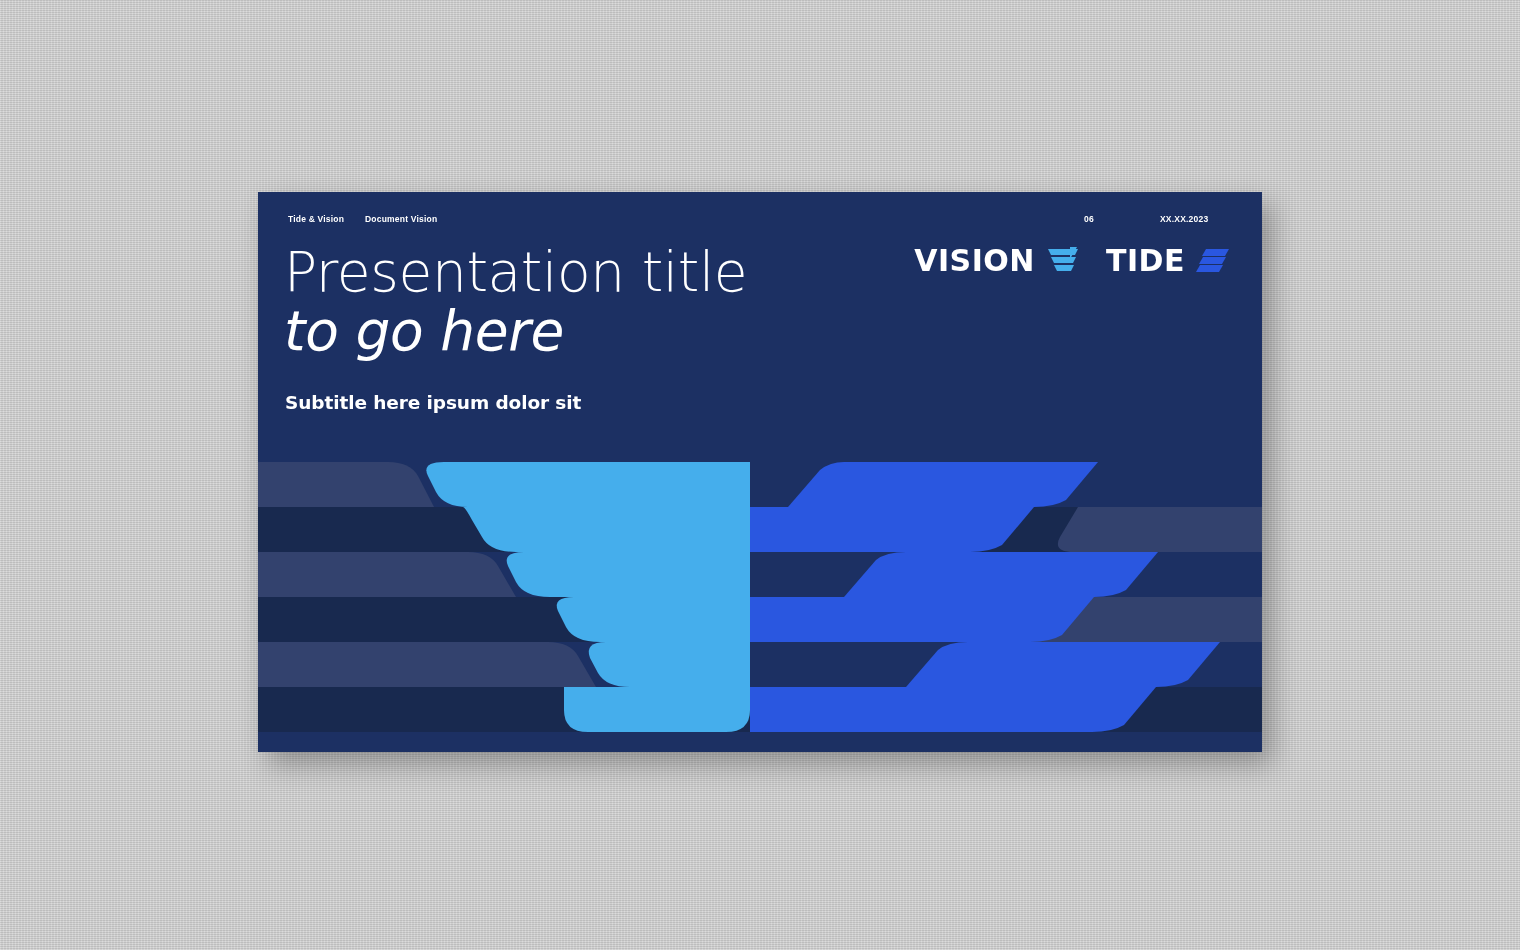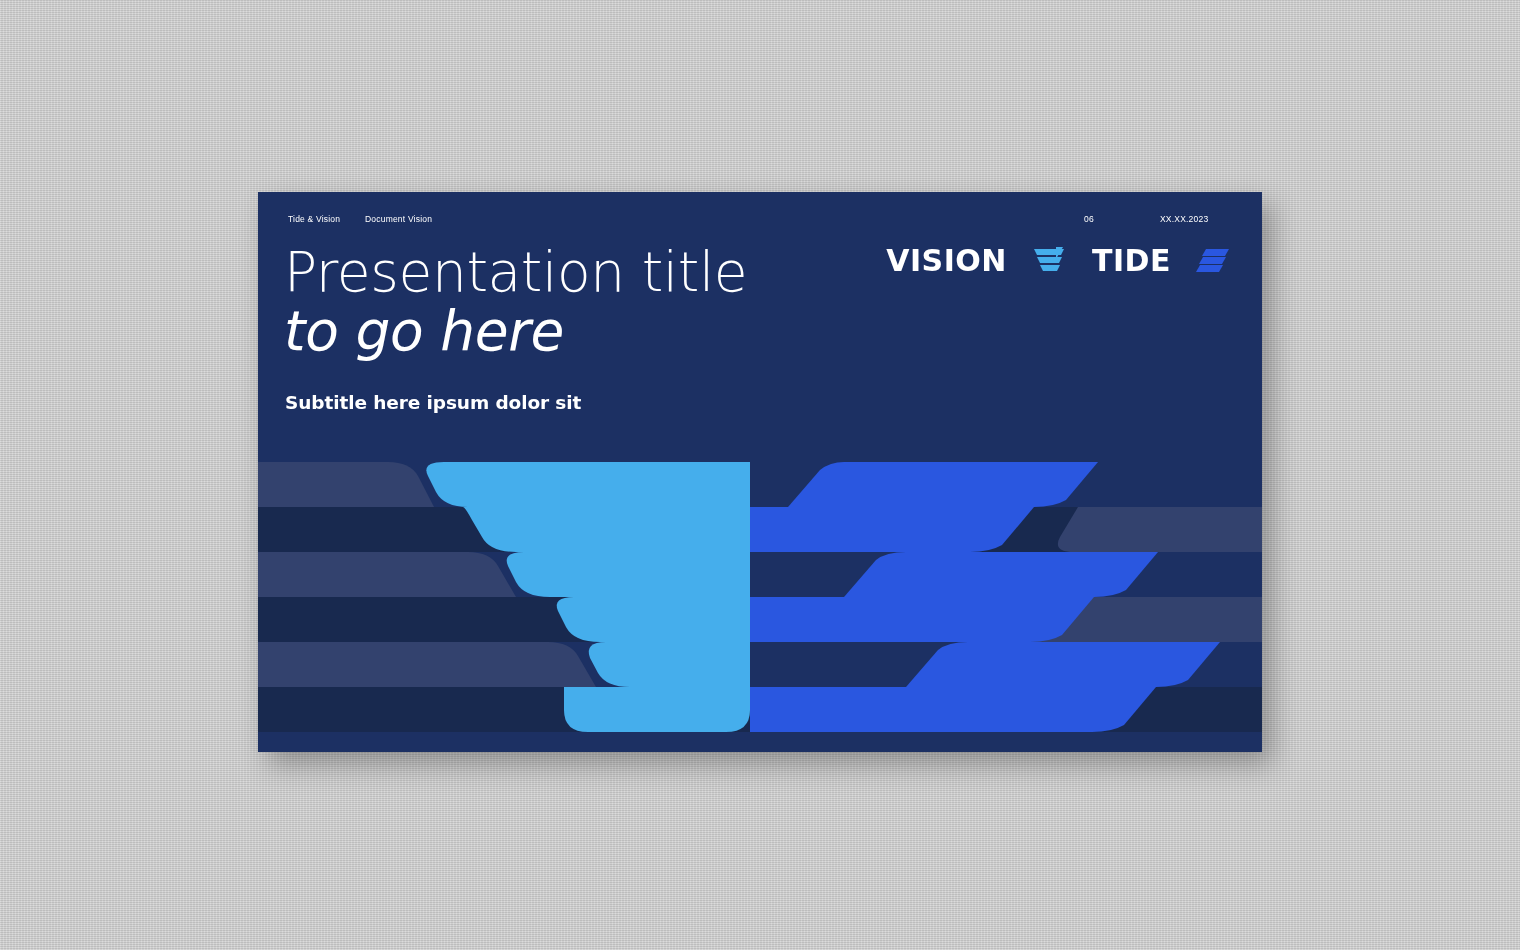--- a/index.html
+++ b/index.html
@@ -22,21 +22,21 @@
     position:absolute;
     left:258px;top:192px;width:1004px;height:560px;
     background:#1c3063;
     overflow:hidden;
     box-shadow:10px 12px 26px rgba(0,0,0,.30);
   }
 
   
   .hdr{
     position:absolute;top:22px;left:0;width:100%;height:14px;
-    font-size:8.5px;font-weight:normal;color:#ffffff;letter-spacing:.2px;
+    font-size:8.5px;font-weight:bold;color:#ffffff;letter-spacing:.2px;
   }
   .hdr span{position:absolute;white-space:nowrap;}
   .hdr .h-brand{left:30px;}
   .hdr .h-doc{left:107px;}
   .hdr .h-page{left:826px;}
   .hdr .h-date{left:902px;}
 
   
   #title{
     position:absolute;left:26px;top:51px;width:660px;
@@ -49,21 +49,21 @@
   }
   #title .l2{display:block;font-style:italic;}
   #subtitle{
     position:absolute;left:27px;top:200px;
     color:#ffffff;font-weight:bold;font-size:18.5px;letter-spacing:-.1px;
     font-family:"DejaVu Sans", sans-serif;
   }
 
   
   #logos{position:absolute;right:32px;top:54px;display:flex;align-items:center;gap:26px;}
-  .logo{display:flex;align-items:center;gap:25px;}
+  .logo{display:flex;align-items:center;gap:11px;}
   .logo .word{
     color:#ffffff;font-weight:bold;font-size:30px;letter-spacing:.5px;
     font-family:"DejaVu Sans", sans-serif;line-height:1;
   }
   .mark{width:34px;height:30px;display:block;}
 
   
   #wave{
     position:absolute;left:0;top:270px;width:1004px;height:290px;
   }

